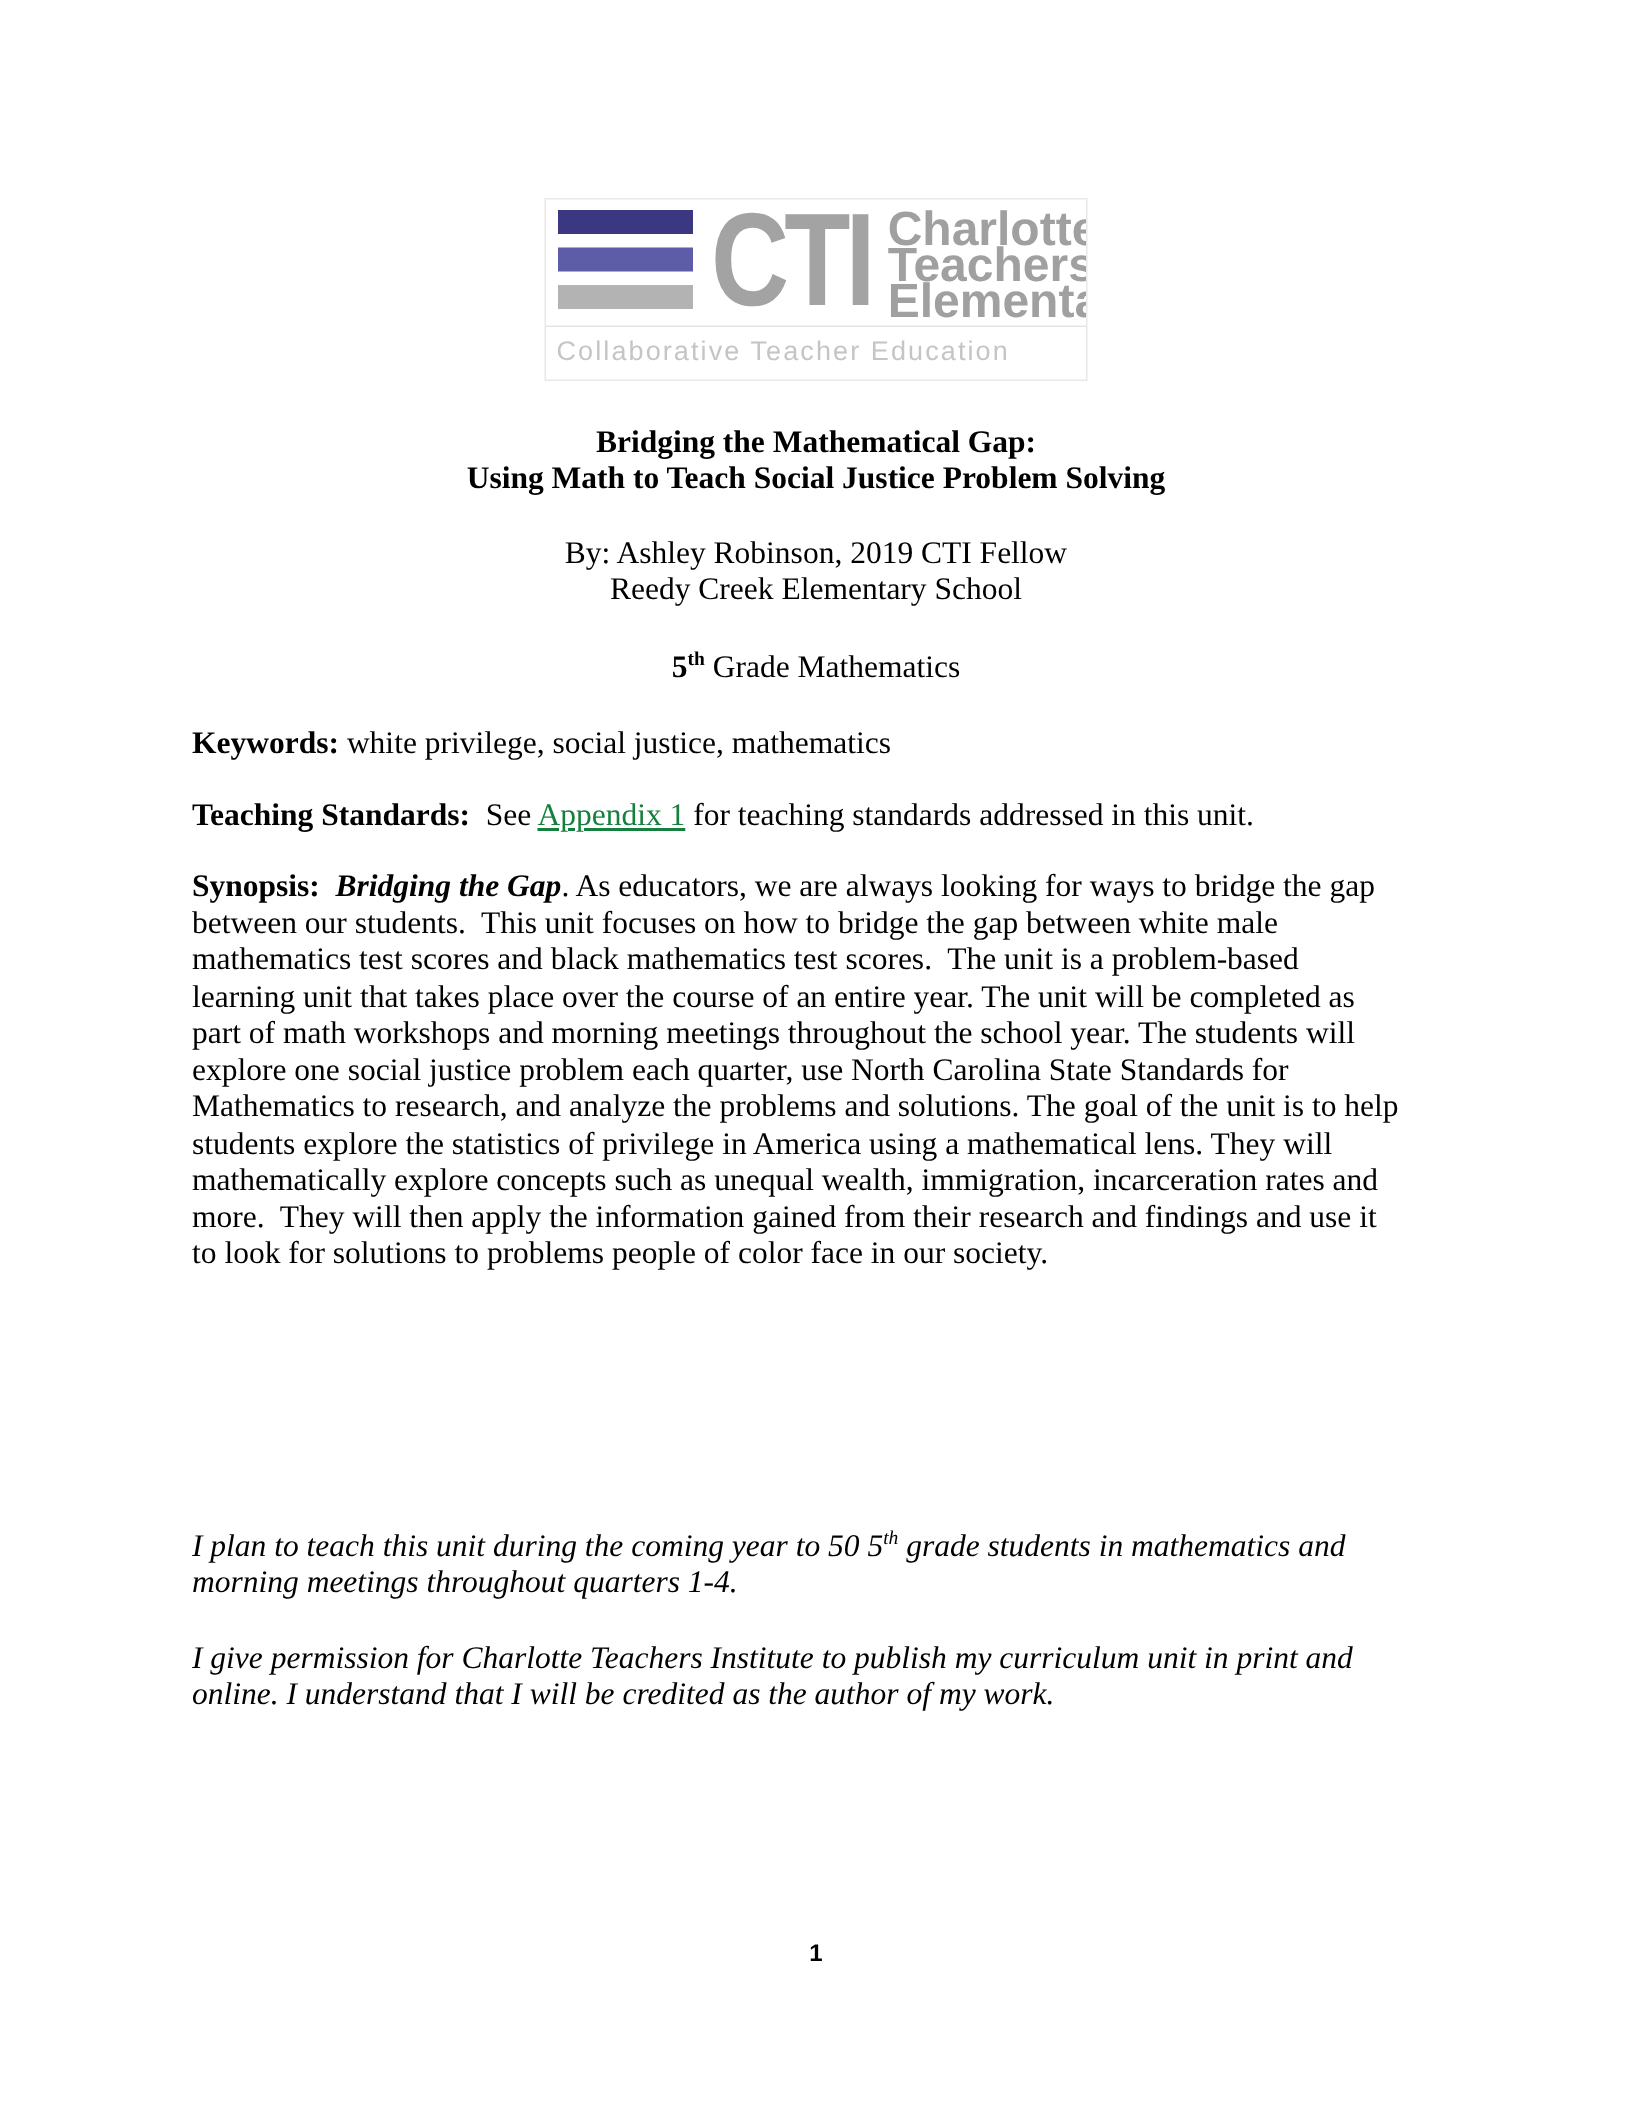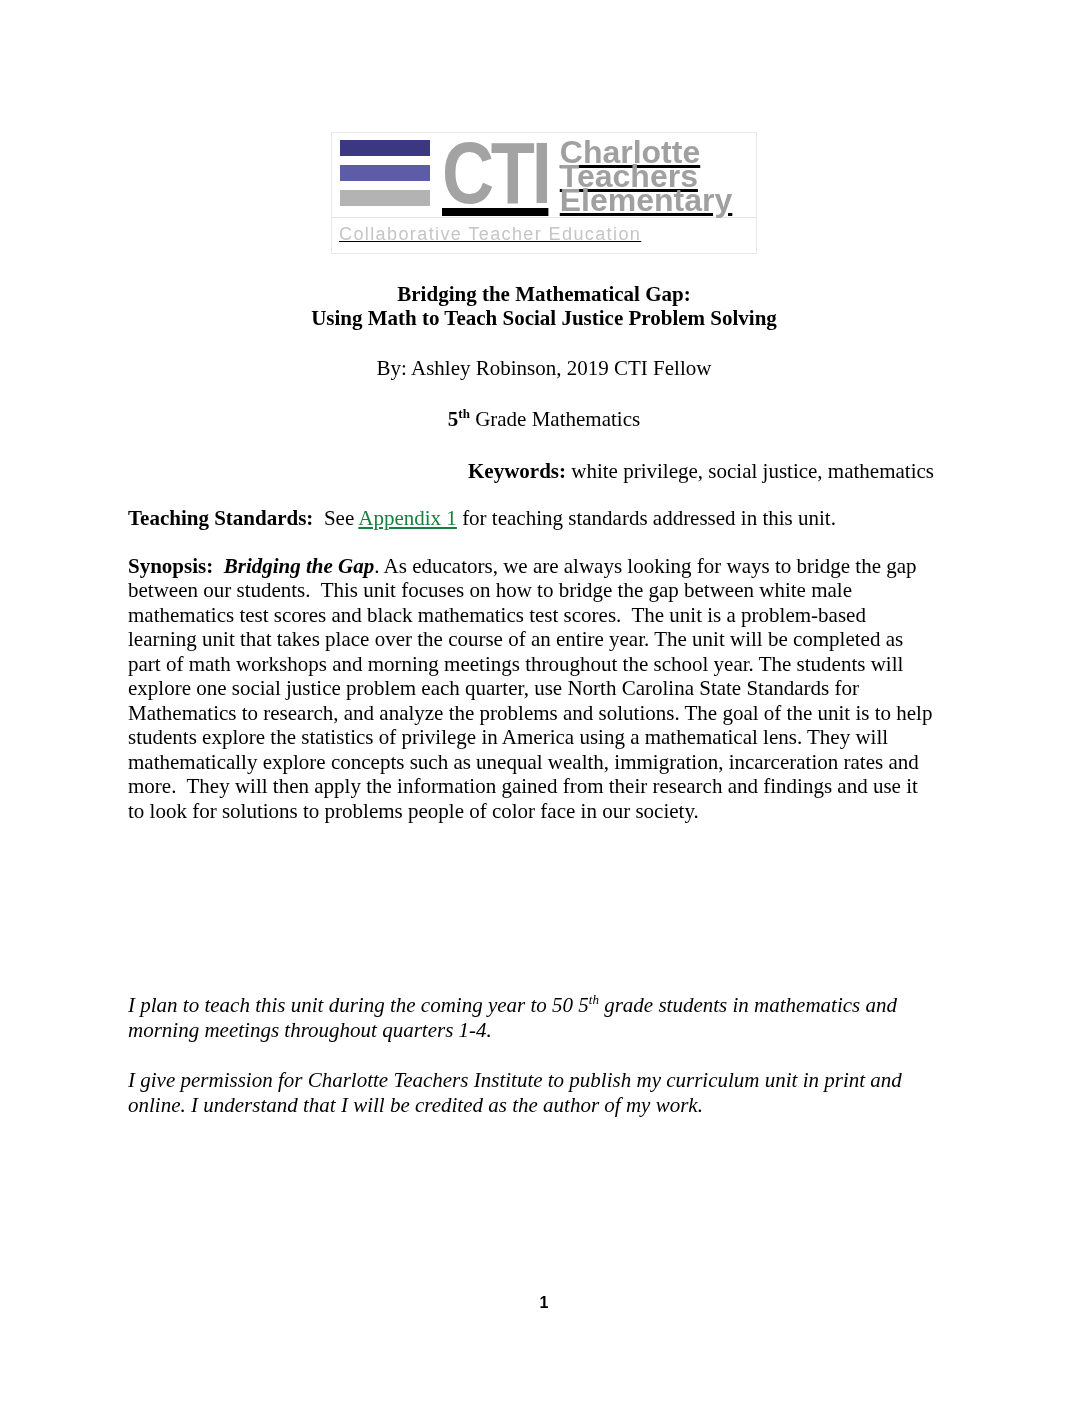--- a/index.html
+++ b/index.html
@@ -21,26 +21,25 @@
   .center { text-align: center; }
   .pre { white-space: pre-wrap; }
   sup {
     font-size: 0.62em;
     line-height: 0;
     vertical-align: super;
   }
 
   
   .logo {
-    width: 426px;
+    width: 362px;
     margin: 132px auto 0 auto;
     border: 1px solid #e8e8e8;
     background: #ffffff;
     overflow: hidden;
-    text-decoration: underline;
   }
   .logo-top {
     display: flex;
     align-items: flex-start;
     padding: 7px 8px 5px 8px;
   }
   .logo-bars { width: 90px; margin-top: 0; }
   .logo-bars .bar { width: 90px; height: 16px; margin-bottom: 9px; }
   .logo-bars .bar:last-child { margin-bottom: 0; }
   .logo-acronym {
@@ -74,21 +73,21 @@
   
   .title   { margin-top: 28px; font-weight: bold; }
   .byline  { margin-top: 25px; }
   .recommend { margin-top: 27px; }
 
   
   .para {
     margin-left: 128px;
     width: 806px;
   }
-  .kw   { margin-top: 27px; text-align: right; }
+  .kw   { margin-top: 27px; }
   .ts   { margin-top: 23px; }
   .syn  { margin-top: 23px; }
   .plan { margin-top: 170px; font-style: italic; }
   .perm { margin-top: 26px; font-style: italic; }
 
   .applink { text-decoration: underline; }
 
   .page-number {
     position: absolute;
     top: 1291px;
@@ -122,20 +121,21 @@
     <div class="logo-tagline" style="color: rgb(197, 197, 197);">Collaborative Teacher Education</div>
   </div>
 
   <div class="title center">
     <div>Bridging the Mathematical Gap:</div>
     <div>Using Math to Teach Social Justice Problem Solving</div>
   </div>
 
   <div class="byline center">
     <div>By: Ashley Robinson, 2019 CTI Fellow</div>
+    <div>Reedy Creek Elementary School</div>
   </div>
 
   <div class="recommend center">
     <div class="pre"><span class="bold">5</span><sup class="bold">th</sup><span> Grade Mathematics</span></div>
   </div>
 
   <p class="para pre kw"><span class="bold">Keywords:</span><span> white privilege, social justice, mathematics</span></p>
 
   <p class="para pre ts"><span class="bold">Teaching Standards:</span><span>  See </span><a href="#" class="applink" style="color: #15803d;">Appendix 1</a><span> for teaching standards addressed in this unit.</span></p>
 

